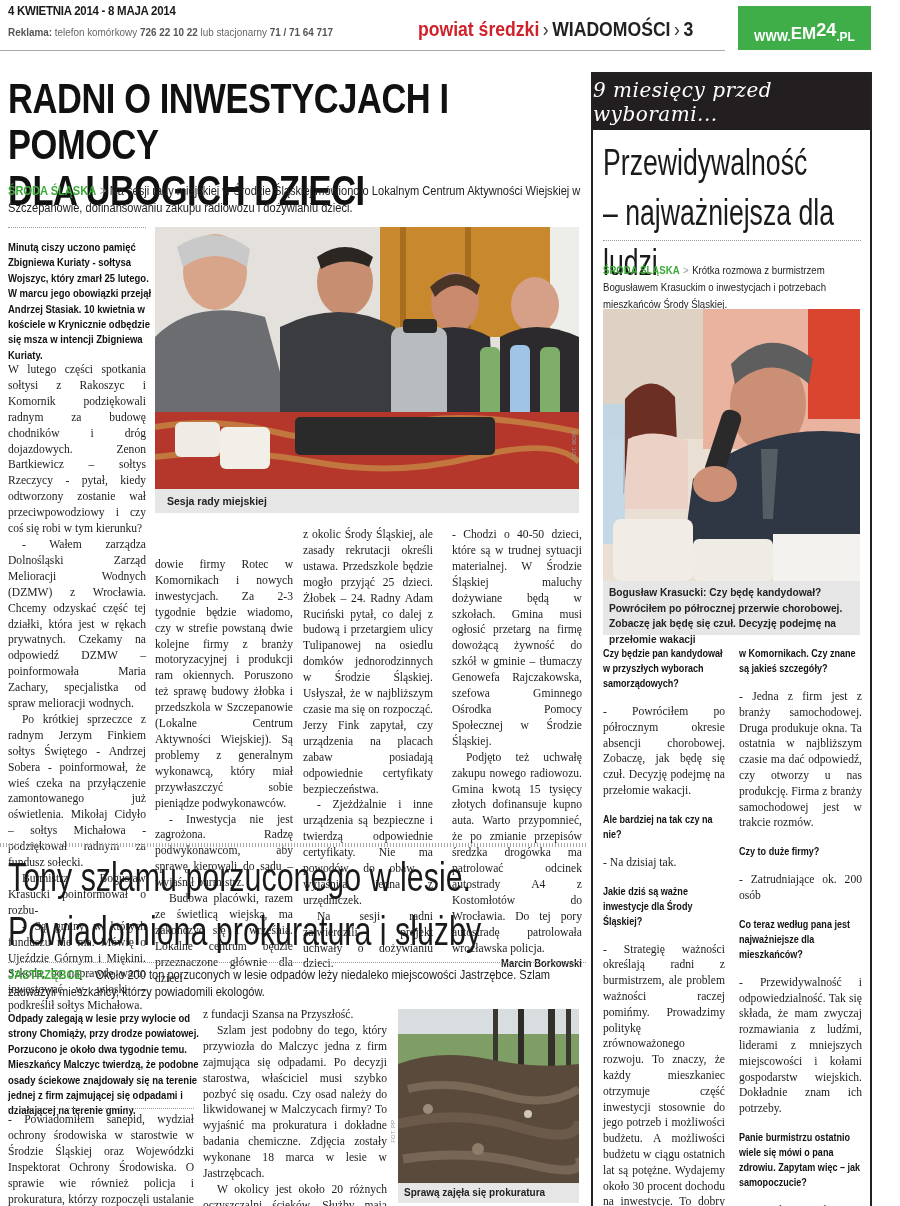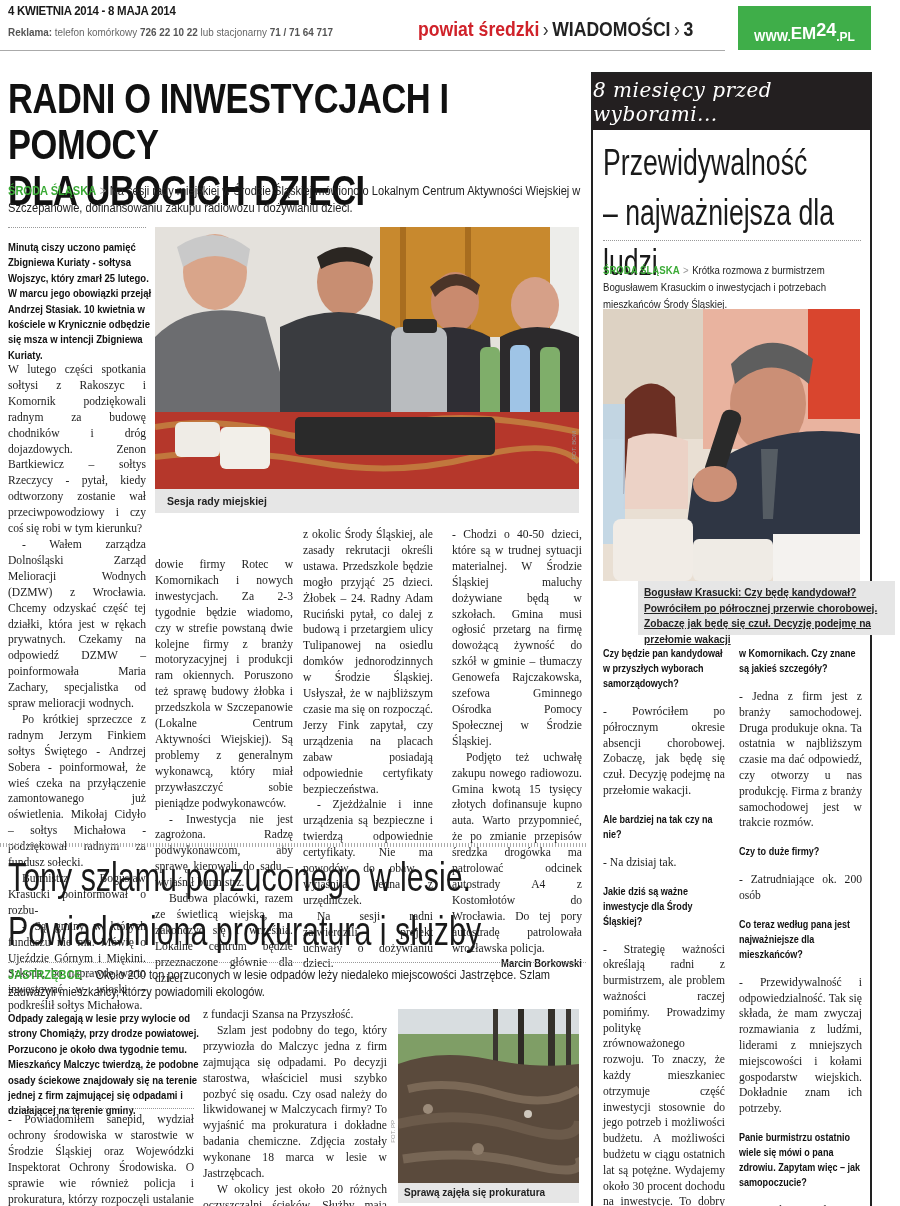--- a/index.html
+++ b/index.html
@@ -48,21 +48,21 @@
   .caption1 { left: 155px; top: 489px; width: 424px; height: 24px; }
   .fot { font-family: "Liberation Sans", sans-serif; font-size: 6px; color: #999; writing-mode: vertical-rl; transform: rotate(180deg); }
 
   
   .side-box { left: 591px; top: 72px; width: 281px; height: 1134px; border-left: 2px solid #222; border-right: 2px solid #222; border-top: 2px solid #222; }
   .side-banner { left: 593px; top: 74px; width: 277px; height: 56px; background: #231f20; color: #fff; font-family: "DejaVu Serif", serif; font-style: italic; font-size: 20px; display: flex; align-items: center; justify-content: center; letter-spacing: 0.5px; }
   .side-title { left: 603px; top: 138px; width: 270px; font-family: "Liberation Sans", sans-serif; font-size: 36px; line-height: 50px; color: #1a1a1a; transform: scaleX(0.74); transform-origin: left; width: 360px; }
   .side-rule { left: 603px; top: 240px; width: 258px; }
   .side-lead { left: 603px; top: 262px; width: 290px; font-size: 11.2px; line-height: 17px; transform: scaleX(0.86); }
   .photo2 { left: 603px; top: 309px; width: 257px; height: 272px; overflow: hidden; background: #ccc; }
-  .caption2 { left: 638px; top: 581px; width: 257px; height: 54px; font-size: 10.2px; line-height: 15.5px; padding: 4px 6px; text-decoration: underline; }
+  .caption2 { left: 603px; top: 581px; width: 257px; height: 54px; font-size: 10.2px; line-height: 15.5px; padding: 4px 6px; }
   .side-col1 { left: 603px; top: 646px; width: 122px; }
   .side-col2 { left: 739px; top: 646px; width: 123px; }
   .q { font-family: "Liberation Sans", sans-serif; font-weight: bold; font-size: 10.4px; line-height: 15px; color: #111; transform: scaleX(0.87); transform-origin: left; width: 142px; margin-bottom: 13px; }
   .a { font-size: 11.6px; line-height: 15.8px; text-align: justify; margin-bottom: 13px; color: #1c1c1c; }
 
   
   .dash-rule { left: 0; top: 843px; width: 588px; height: 4px; background: repeating-linear-gradient(90deg, #aaa 0 1px, transparent 1px 3px); }
   .title2 { left: 8px; top: 850px; font-family: "Liberation Sans", sans-serif; font-size: 40px; line-height: 54px; color: #1a1a1a; transform: scaleX(0.76); transform-origin: left; width: 760px; }
   .title2-rule { left: 8px; top: 962px; width: 578px; }
   .lead2 { left: 8px; top: 967px; width: 640px; }
@@ -163,21 +163,21 @@
   <p>- Zjeżdżalnie i inne urządzenia są bezpieczne i twierdzą odpowiednie certyfikaty. Nie ma powodów do obaw - wyjaśniła jedna z urzędniczek.</p>
   <p>Na sesji radni zatwierdzili projekt uchwały o dożywianiu dzieci.</p>
 </div>
 <div class="abs col-text main-col4">
   <p>- Chodzi o 40-50 dzieci, które są w trudnej sytuacji materialnej. W Środzie Śląskiej maluchy dożywiane będą w szkołach. Gmina musi ogłosić przetarg na firmę dowożącą żywność do szkół w gminie – tłumaczy Genowefa Rajczakowska, szefowa Gminnego Ośrodka Pomocy Społecznej w Środzie Śląskiej.</p>
   <p>Podjęto też uchwałę zakupu nowego radiowozu. Gmina kwotą 15 tysięcy złotych dofinansuje kupno auta. Warto przypomnieć, że po zmianie przepisów średzka drogówka ma patrolować odcinek autostrady A4 z Kostomłotów do Wrocławia. Do tej pory autostradę patrolowała wrocławska policja.</p>
   <div class="byline">Marcin Borkowski</div>
 </div>
 
 <div class="abs side-box"></div>
-<div class="abs side-banner">8 miesięcy przed wyborami...</div>
+<div class="abs side-banner">9 miesięcy przed wyborami...</div>
 <div class="abs side-title">
   <div>Przewidywalność</div>
   <div>– najważniejsza dla ludzi</div>
 </div>
 <div class="abs dotted-h side-rule"></div>
 <div class="abs lead side-lead">
   <span class="loc">ŚRODA ŚLĄSKA</span><span class="gt">&gt;</span><span>Krótka rozmowa z burmistrzem Bogusławem Krasuckim o inwestycjach i potrzebach mieszkańców Środy Śląskiej.</span>
 </div>
 <div class="abs photo2">
   <svg width="257" height="272" viewBox="0 0 257 272">

